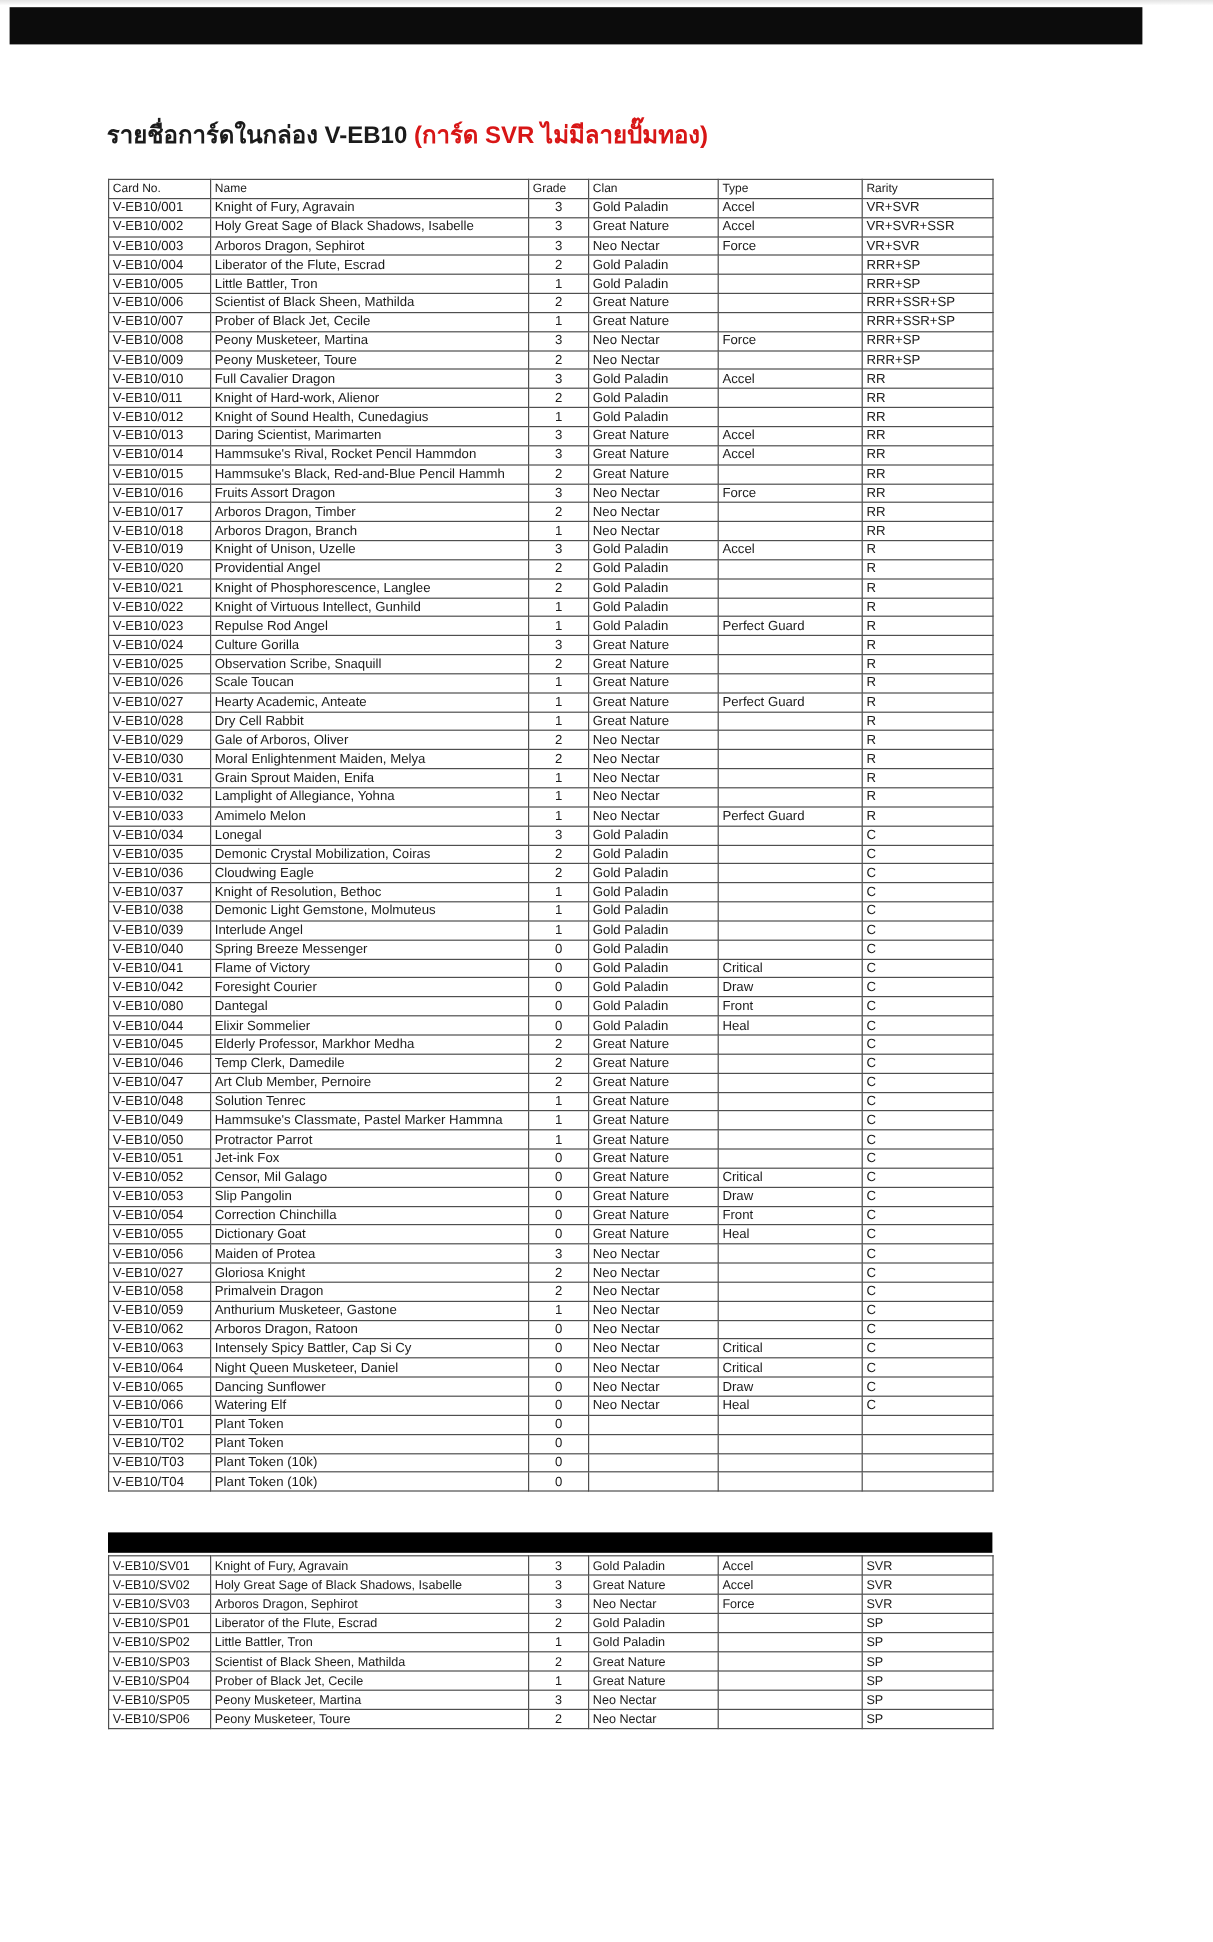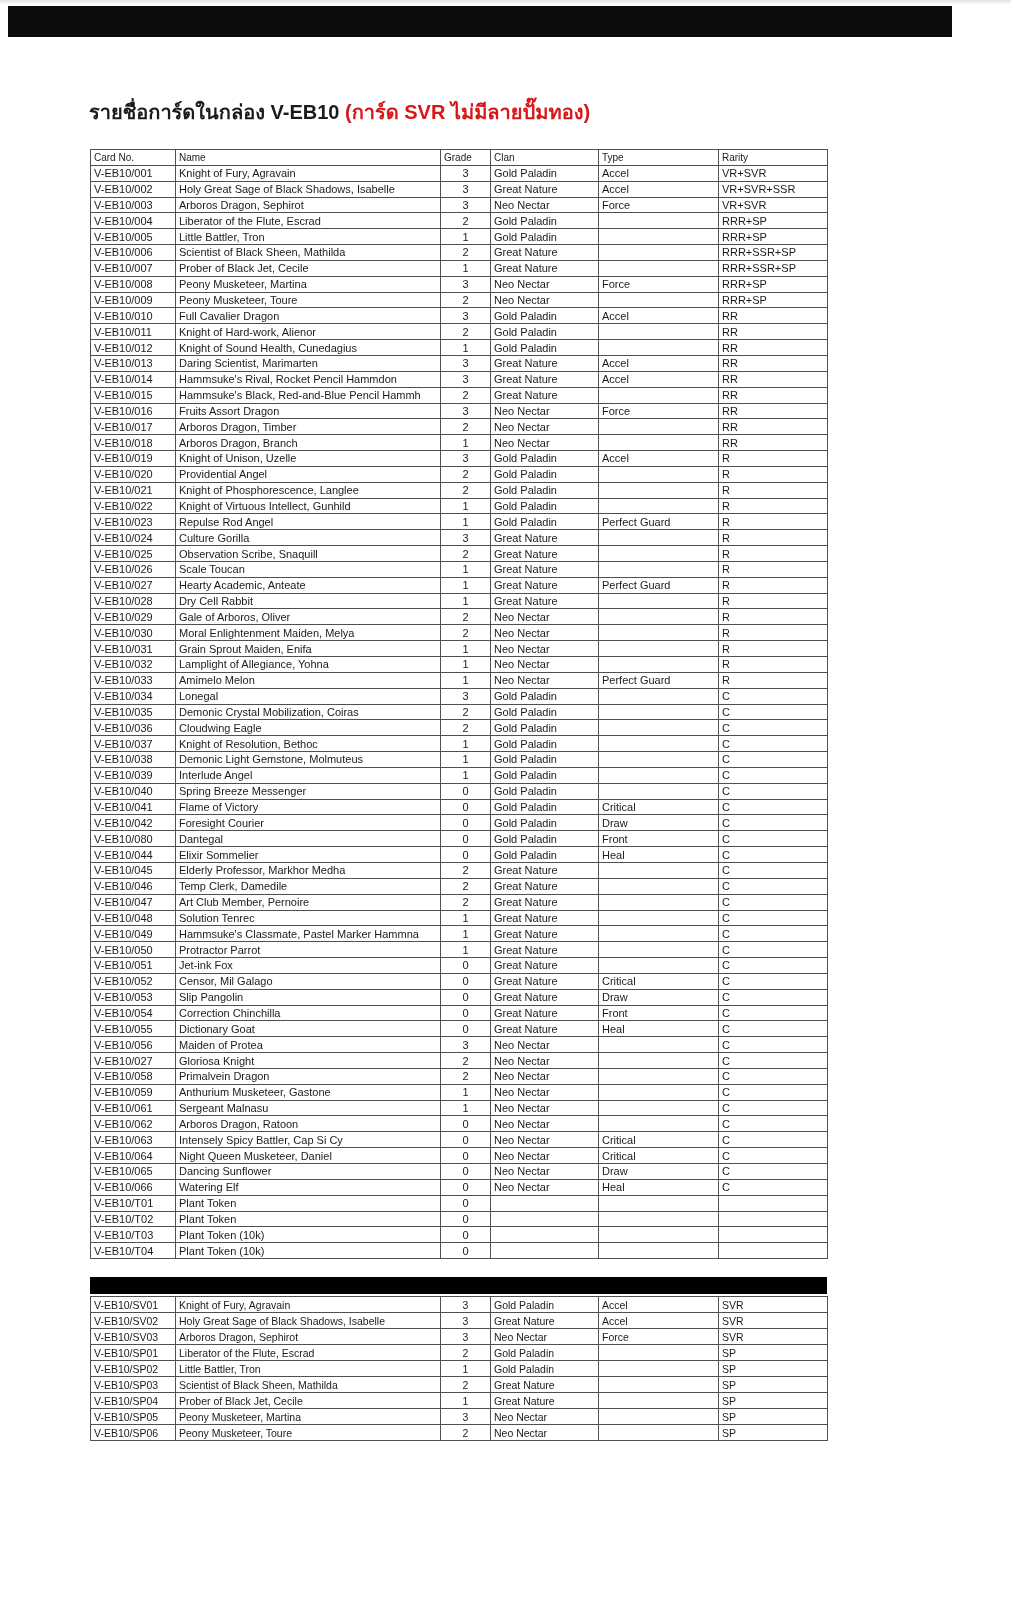--- a/index.html
+++ b/index.html
@@ -521,28 +521,20 @@
       </tr>
       <tr>
         <td>V-EB10/059</td>
         <td>Anthurium Musketeer, Gastone</td>
         <td class="c">1</td>
         <td>Neo Nectar</td>
         <td></td>
         <td>C</td>
       </tr>
       <tr>
-        <td>V-EB10/061</td>
-        <td>Sergeant Malnasu</td>
-        <td class="c">1</td>
-        <td>Neo Nectar</td>
-        <td></td>
-        <td>C</td>
-      </tr>
-      <tr>
         <td>V-EB10/062</td>
         <td>Arboros Dragon, Ratoon</td>
         <td class="c">0</td>
         <td>Neo Nectar</td>
         <td></td>
         <td>C</td>
       </tr>
       <tr>
         <td>V-EB10/063</td>
         <td>Intensely Spicy Battler, Cap Si Cy</td>

